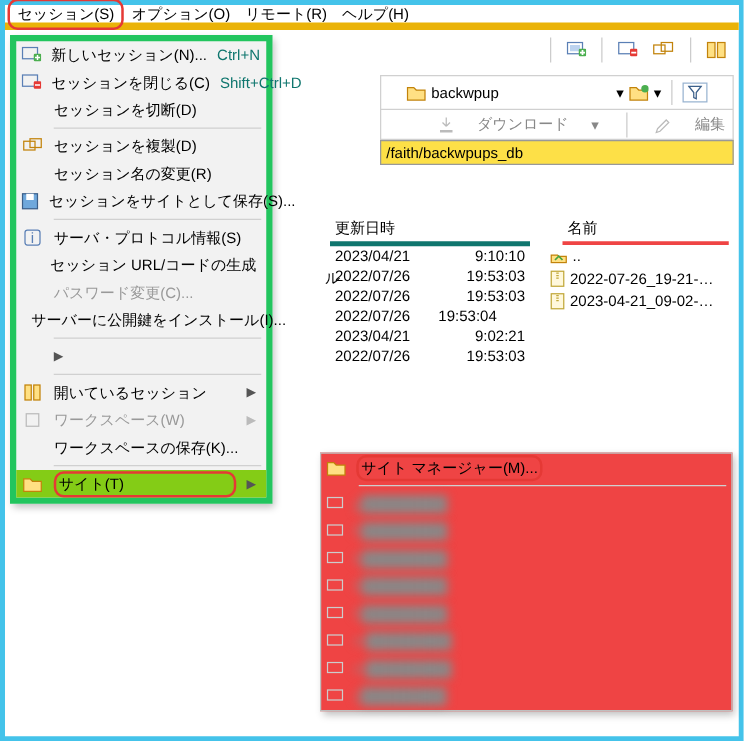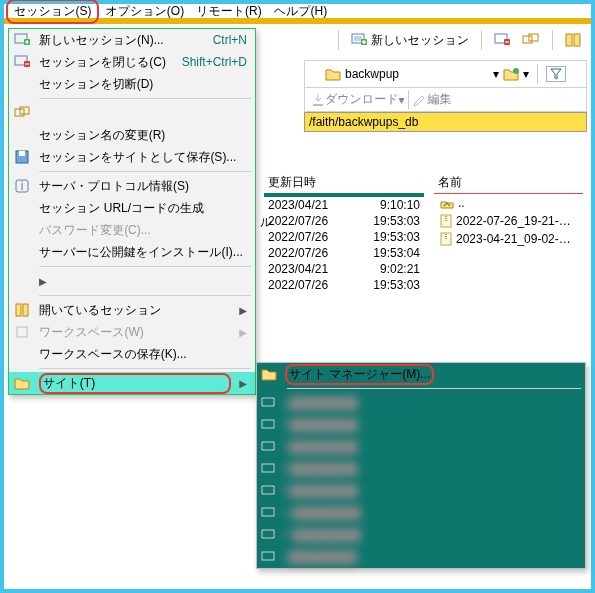--- a/index.html
+++ b/index.html
@@ -16,54 +16,54 @@
   .toolbar .spacer{flex:1;}
   .toolbar-btn { display:inline-flex; align-items:center; gap:4px; padding:2px 4px;}
   .sep{width:1px;height:20px;background:#ccc;margin:0 4px;}
 
   
   .pathbar{height:20px;background:#fde047;border:1px solid #999;display:flex;align-items:center;padding:0 4px;}
   .row{display:flex;height:18px;align-items:center;padding:0 6px;gap:4px;white-space:nowrap;}
   .fname{overflow:hidden;text-overflow:ellipsis;}
 
   
-  .menu{position:absolute;left:4px;top:24px;width:248px;background:#f2f2f2;border:1px solid #22c55e;box-shadow:2px 3px 6px rgba(0,0,0,0.25);z-index:10;}
+  .menu{position:absolute;left:4px;top:24px;width:210px;background:#f2f2f2;border:5px solid #22c55e;box-shadow:2px 3px 6px rgba(0,0,0,0.25);z-index:10;}
   .menu .mrow{display:flex;align-items:center;height:22px;padding:0 8px 0 4px;gap:8px;position:relative;}
-  .menu .mrow.hover{background:#5eead4;}
+  .menu .mrow.hover{background:#84cc16;}
   .menu .mrow.disabled{color:#999;}
   .menu .msep{height:1px;background:#d0d0d0;margin:3px 4px 3px 30px;}
   .menu .icon{width:18px;display:flex;justify-content:center;}
   .menu .label{flex:1;white-space:nowrap;}
   .menu .short{color:#0f766e;}
   .menu .arrow{font-size:10px;color:#555;}
 
   
-  .submenu{position:absolute;left:252px;top:358px;width:330px;background:#0f766e;border:1px solid #bfbfbf;box-shadow:2px 3px 6px rgba(0,0,0,0.25);z-index:11;}
+  .submenu{position:absolute;left:252px;top:358px;width:330px;background:#ef4444;border:1px solid #bfbfbf;box-shadow:2px 3px 6px rgba(0,0,0,0.25);z-index:11;}
   .submenu .mrow{display:flex;align-items:center;height:22px;padding:0 8px 0 4px;gap:8px;}
   .submenu .msep{height:1px;background:#d0d0d0;margin:3px 4px 3px 30px;}
   .blurred{filter: blur(4px);color:#888;}
 
   
   .right-area{position:absolute; left:300px; right:4px; top:56px;}
 
   
   .bookmark-row{height:28px;display:flex;align-items:center;border:1px solid #d0d0d0;padding:0 20px;gap:4px;}
-  .download-row{height:24px;display:flex;align-items:center;padding:0 6px;gap:0;color:#888;border:1px solid #d0d0d0;border-top:none;}
+  .download-row{height:24px;display:flex;align-items:center;padding:0 6px;gap:18px;color:#888;border:1px solid #d0d0d0;border-top:none;justify-content:flex-end;}
 
   
   svg{display:block;}
 
   
   .center-list{position:absolute;left:260px;top:168px;width:160px;}
   .center-list .hdr{font-weight:normal;border-bottom:4px solid #0f766e;padding:2px 4px;}
   .center-list .trow{display:flex;gap:0;padding:1px 4px;white-space:nowrap;}
 
   
   .right-list{position:absolute;left:430px;right:8px;top:168px;}
-  .right-list .hdr{border-bottom:1px solid #ef4444;padding:2px 4px;}
+  .right-list .hdr{border-bottom:3px solid #ef4444;padding:2px 4px;margin-left:16px;}
 </style>
 </head>
 <body>
 
 <div class="frame">
 
   <div class="menubar">
     <span class="item highlight-red">セッション(S)</span>
     <span class="item">オプション(O)</span>
     <span class="item">リモート(R)</span>
@@ -75,21 +75,20 @@
     <div class="sep"></div>
     <div class="toolbar-btn">
       <span>
         <svg width="16" height="14">
             <rect x="1" y="1" width="12" height="9" fill="none" stroke="#5a7fb5"></rect>
             <rect x="3" y="3" width="8" height="5" fill="#bcd3ef"></rect>
             <rect x="10" y="6" width="6" height="6" rx="1" fill="#4caf50"></rect>
             <path d="M13 7v4M11 9h4" stroke="#fff" stroke-width="1.4"></path>
           </svg>
       </span>
-      <span>新しいセッション</span>
     </div>
     <div class="sep"></div>
     <span class="toolbar-btn">
         <svg width="16" height="14">
           <rect x="1" y="1" width="12" height="9" fill="none" stroke="#5a7fb5"></rect>
           <rect x="10" y="6" width="6" height="6" rx="1" fill="#e53935"></rect>
           <path d="M11 9h4" stroke="#fff" stroke-width="1.4"></path>
         </svg>
       </span>
     <span class="toolbar-btn">
@@ -163,21 +162,21 @@
         <div class="trow">
           <span>2022/07/26</span>
           <span style="text-align:right;flex:1">19:53:03</span>
         </div>
         <div class="trow">
           <span>2022/07/26</span>
           <span style="text-align:right;flex:1">19:53:03</span>
         </div>
         <div class="trow">
           <span>2022/07/26</span>
-          <span style="text-align:right;flex:1">19:53:04</span>
+          <span style="text-align:center;flex:1">19:53:04</span>
         </div>
         <div class="trow">
           <span>2023/04/21</span>
           <span style="text-align:right;flex:1">9:02:21</span>
         </div>
         <div class="trow">
           <span>2022/07/26</span>
           <span style="text-align:right;flex:1">19:53:03</span>
         </div>
       </div>
@@ -245,20 +244,21 @@
         <span class="label">セッションを切断(D)</span>
     </div>
     <div class="msep"></div>
     <div class="mrow">
       <span class="icon">
           <svg width="16" height="14">
             <rect x="1" y="3" width="9" height="7" fill="none" stroke="#c2830b"></rect>
             <rect x="6" y="1" width="9" height="7" fill="none" stroke="#c2830b"></rect>
           </svg>
         </span>
+      <span class="label">セッションを複製(D)</span>
     </div>
     <div class="mrow">
       <span class="icon"></span>
         <span class="label">セッション名の変更(R)</span>
     </div>
     <div class="mrow">
       <span class="icon">
           <svg width="14" height="14">
             <rect x="1" y="1" width="12" height="12" fill="#6fa8dc" stroke="#3b5f8a"></rect>
             <rect x="4" y="1" width="6" height="5" fill="#fff"></rect>

